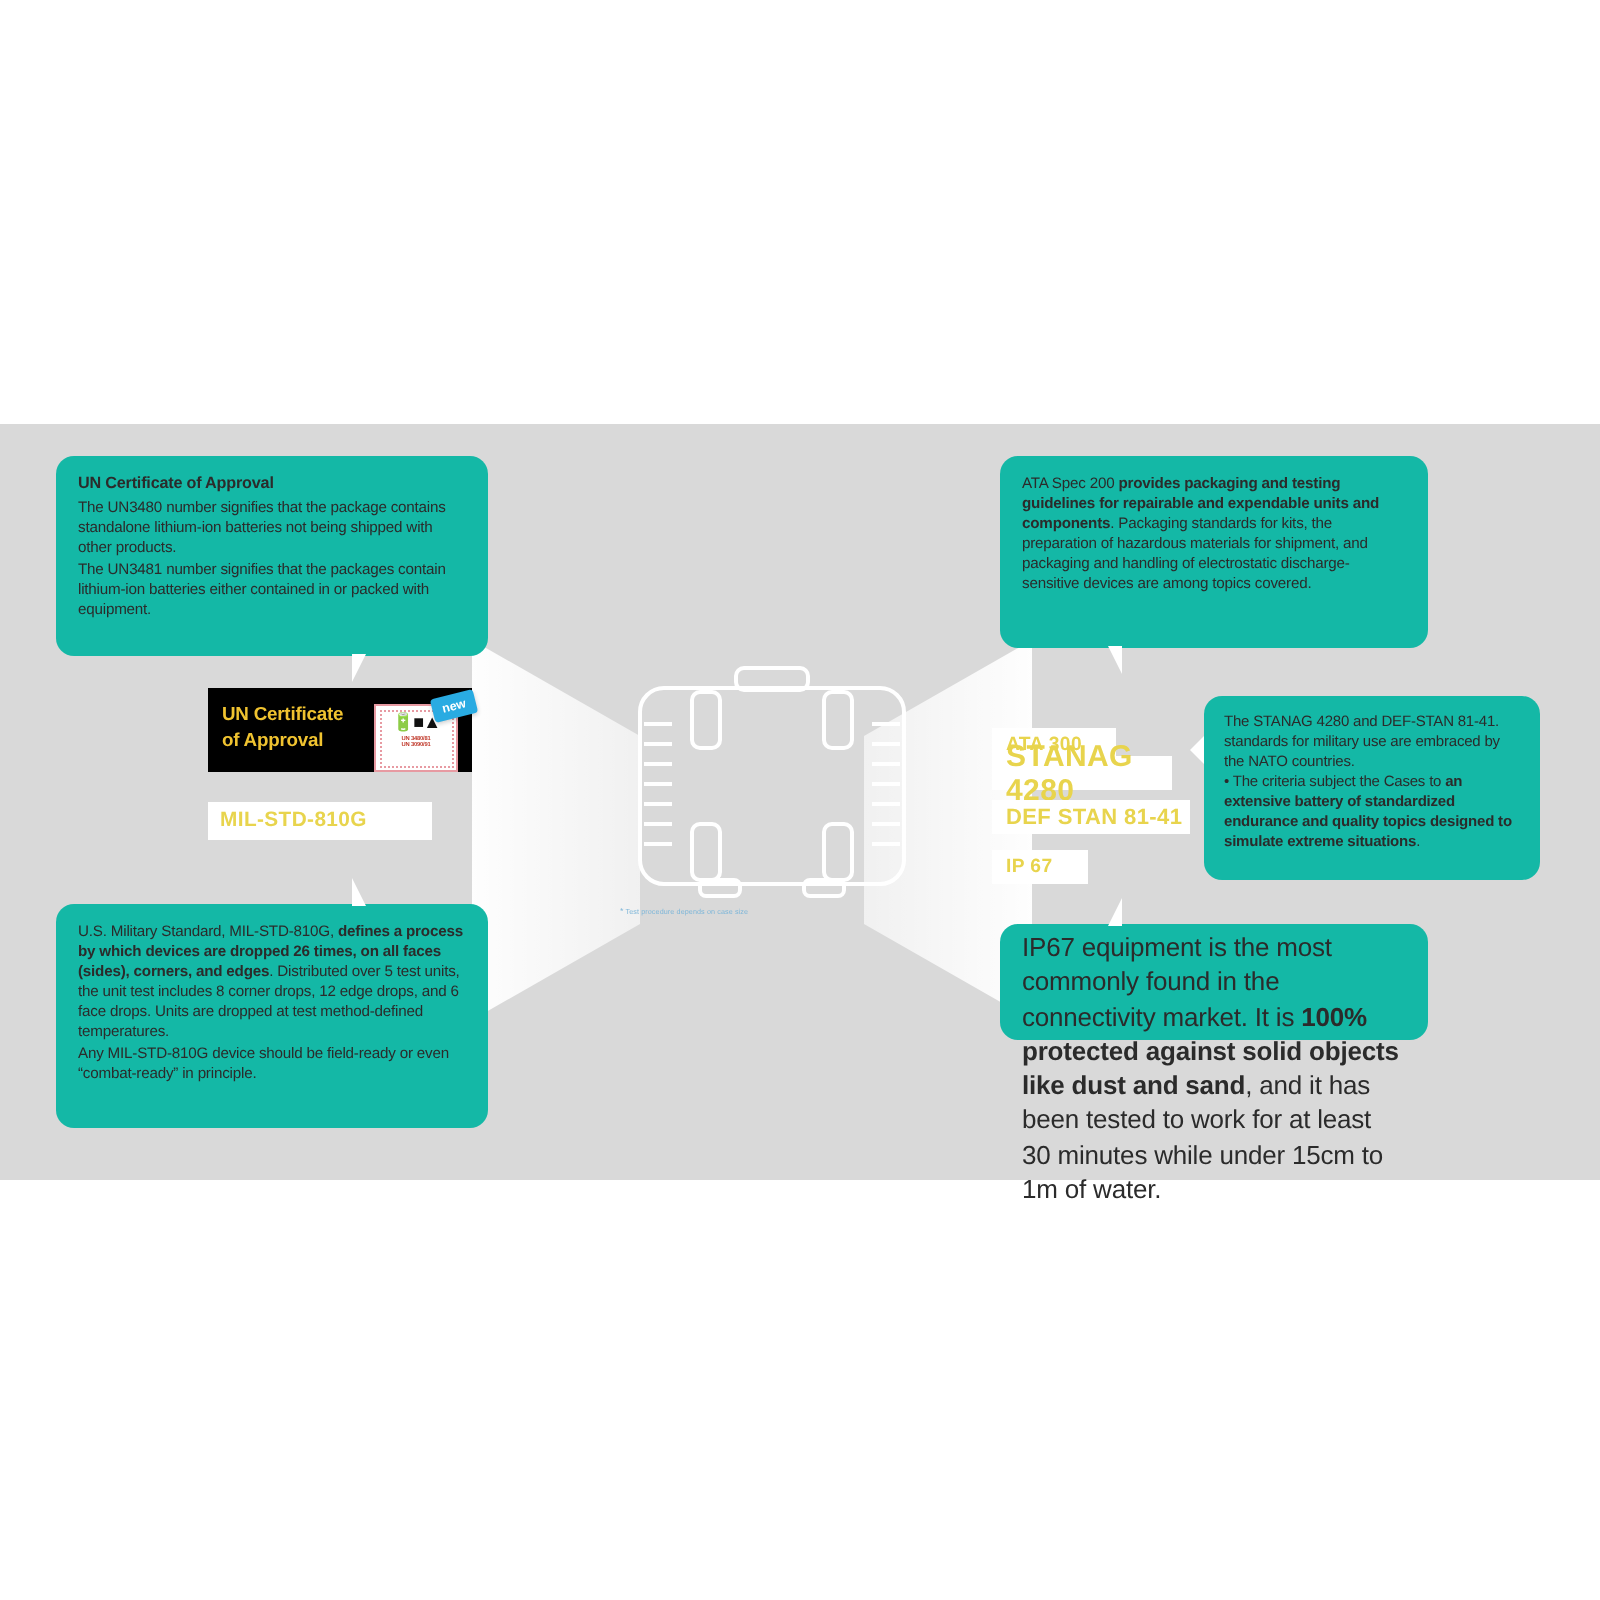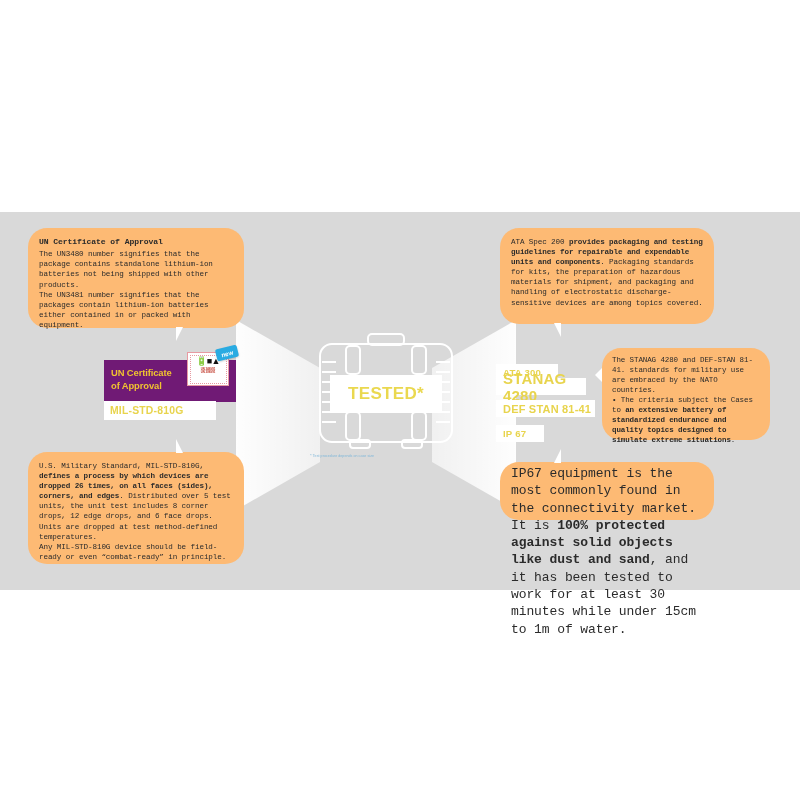--- a/index.html
+++ b/index.html
@@ -17,27 +17,26 @@
     background:#d9d9d9;
   }
 
   
   .funnel{position:absolute;}
   .funnel svg{display:block;}
 
   
   .bubble{
     position:absolute;
-    background:#fdba74;
-    border-radius:19px;
+    background:#14b8a6;
+    border-radius:9px;
     box-sizing:border-box;
     color:#2b2b2b;
     line-height:1.33;
     letter-spacing:-0.1px;
-    font-family:Liberation Mono, monospace;
   }
   .bubble p{margin:0;}
   .bubble b{font-weight:bold;}
   .tail{position:absolute;width:0;height:0;}
 
   
   #bubble-un{
     left:28px;top:228px;width:216px;height:100px;
     padding:9px 11px 8px 11px;font-size:7.6px;
   }
@@ -101,22 +100,22 @@
     padding-left:7px;box-sizing:border-box;
     letter-spacing:0.2px;
   }
   #badge-ata{left:496px;top:352px;width:62px;height:17px;font-size:9.6px;margin-top:12px;}
   #badge-stanag{left:496px;top:378px;width:90px;height:17px;font-size:15px;}
   #badge-def{left:496px;top:400px;width:99px;height:17px;font-size:11px;}
   #badge-ip67{left:496px;top:425px;width:48px;height:17px;font-size:9.6px;}
 
   
   #box-uncert{
-    position:absolute;left:104px;top:360px;width:132px;height:42px;
-    background:#701a75;
+    position:absolute;left:104px;top:344px;width:132px;height:42px;
+    background:#000000;
   }
   #box-uncert .cert-text{
     position:absolute;left:7px;top:6px;
     color:#f0c330;font-weight:bold;font-size:9.4px;line-height:1.42;
     letter-spacing:-0.1px;
   }
   #box-milstd{
     position:absolute;left:104px;top:401px;width:112px;height:19px;
     background:#ffffff;
     display:flex;align-items:center;padding-left:6px;box-sizing:border-box;
@@ -224,23 +223,20 @@
         <line x1="130" y1="42" x2="144" y2="42"></line>
         <line x1="130" y1="52" x2="144" y2="52"></line>
         <line x1="130" y1="62" x2="144" y2="62"></line>
         <line x1="130" y1="72" x2="144" y2="72"></line>
         <line x1="130" y1="82" x2="144" y2="82"></line>
         <line x1="130" y1="92" x2="144" y2="92"></line>
       </g>
     </svg>
   </div>
 
-  <div id="tested-box">
-    <span class="t">TESTED*</span>
-  </div>
 
   <div id="footnote">
     <span class="star">*</span>
     <span>Test procedure depends on case size</span>
   </div>
 
   <div id="box-uncert">
     <div class="cert-text">
       <div>UN Certificate</div>
       <div>of Approval</div>

